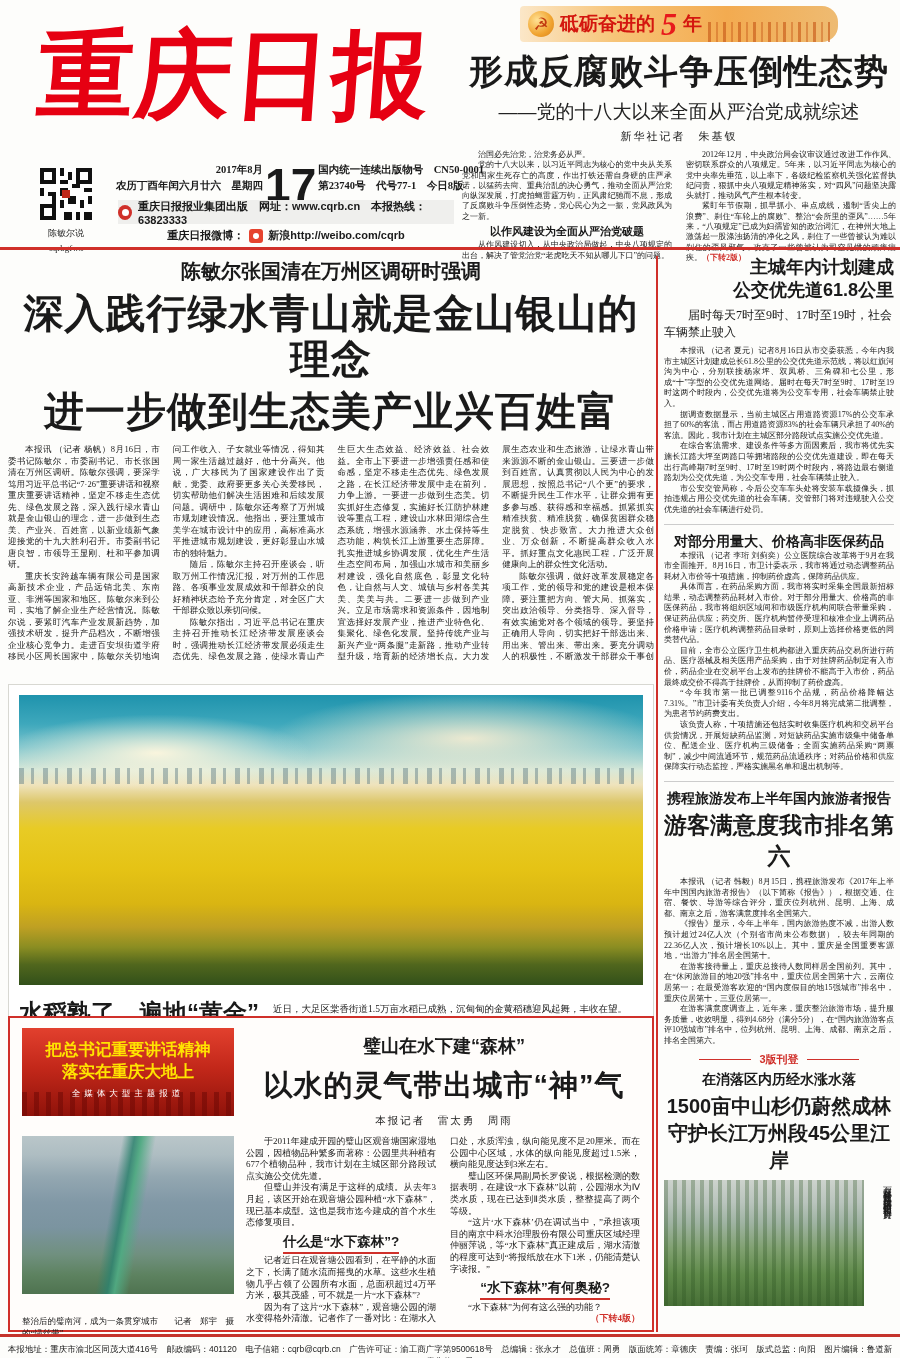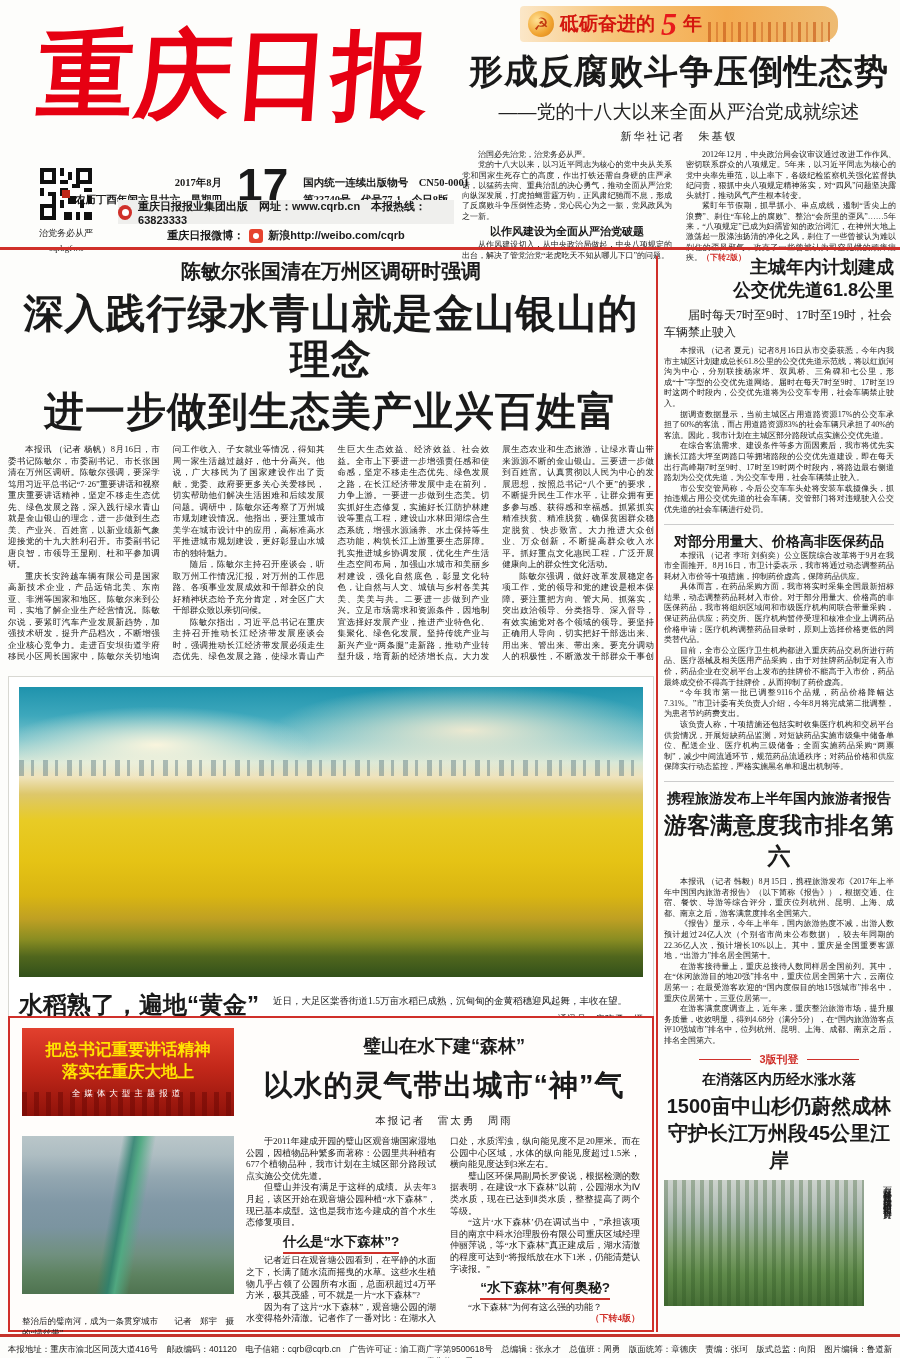--- a/index.html
+++ b/index.html
@@ -9,21 +9,21 @@
   .sans{font-family:"Liberation Sans",sans-serif;}
   .red{color:#d0302a;}
   .jc{text-align:justify;}
   p{margin:0;text-indent:2em;}
 
   
   .mast-title{left:14px;top:10px;width:440px;text-align:center;font-size:96px;line-height:1.35;
       font-weight:900;color:#e60012;font-family:"DejaVu Serif",serif;transform:skewX(-4deg);letter-spacing:2px;}
   .qr-wrap{left:20px;top:168px;width:92px;text-align:center;}
   .qr-wrap .lbl{font-size:9px;margin-top:3px;line-height:1.35;}
-  .date-block{left:104px;top:162px;width:336px;display:flex;align-items:flex-end;justify-content:center;gap:15px;}
+  .date-block{left:132px;top:162px;width:336px;display:flex;align-items:flex-start;justify-content:center;gap:2px;}
   .date-col{font-size:10.5px;font-weight:bold;line-height:1.55;white-space:nowrap;}
   .date-col.r{text-align:right;}
   .big-day{font-size:46px;font-weight:bold;font-family:"Liberation Sans",sans-serif;line-height:1;}
   .pub-bar{left:118px;top:200px;width:336px;height:24px;background:#efefed;display:flex;align-items:center;
       justify-content:center;gap:6px;font-size:11px;font-weight:bold;}
   .weibo-row{left:118px;top:228px;width:336px;display:flex;align-items:center;justify-content:center;gap:5px;
       font-size:11px;font-weight:bold;}
   .logo-dot{width:15px;height:15px;border-radius:50%;background:#d0302a;position:relative;display:inline-block;}
   .logo-dot::after{content:"";position:absolute;left:4px;top:4px;width:7px;height:7px;border-radius:50%;background:#fff;}
   .weibo-sq{width:14px;height:14px;border-radius:3px;background:#e6432e;position:relative;display:inline-block;}
@@ -52,21 +52,21 @@
   .rule-red{left:0;top:247px;width:900px;height:3px;background:#d0302a;}
   .vline{left:656px;top:256px;width:2px;height:1076px;background:#d0302a;}
 
   
   .main-left{left:8px;top:256px;width:646px;}
   .ms-kicker{text-align:center;font-size:20px;font-weight:bold;margin-top:2px;}
   .ms-h{font-size:40px;font-weight:900;text-align:center;line-height:1.16;letter-spacing:1px;margin-top:5px;}
   .ms-body{margin-top:10px;height:224px;column-count:4;column-gap:13px;column-fill:auto;
       font-size:8.5px;line-height:11.5px;overflow:hidden;}
 
-  .photo-box{margin-top:8px;border:1px solid #d8d8d2;padding:10px;background:#fff;}
+  .photo-box{margin-top:16px;border:1px solid #d8d8d2;padding:10px;background:#fff;}
   .photo-rice{height:290px;position:relative;
       background:
       radial-gradient(ellipse 220px 55px at 22% 20%,rgba(255,247,222,.95),rgba(255,247,222,0) 70%),
       radial-gradient(ellipse 280px 65px at 72% 15%,rgba(250,238,210,.9),rgba(250,238,210,0) 70%),
       linear-gradient(180deg,#1f93ad 0%,#3ea8bc 10%,#7cc4cd 18%,#d8e8d8 26%,#efe3bc 31%,#ddc76a 37%,#e8cb25 46%,#e5c315 60%,#d9b512 72%,#bfa023 80%,#8a8d22 87%,#50661d 93%,#32501a 100%);}
   .skyline{position:absolute;left:0;top:25%;width:100%;height:16px;opacity:.45;
       background:repeating-linear-gradient(90deg,#5a7882 0 5px,transparent 5px 12px,#5a7882 12px 15px,transparent 15px 24px);}
   .rice-cap{display:flex;align-items:flex-start;gap:14px;padding-top:12px;min-height:52px;}
   .rice-cap .title{font-size:24px;font-weight:900;white-space:nowrap;}
   .rice-cap .txt{font-size:9.5px;line-height:1.7;padding-top:4px;flex:1;}
@@ -128,21 +128,21 @@
 <div class="page">
 
   <div class="abs mast-title">重庆日报</div>
 
   <div class="abs qr-wrap">
     <svg width="52" height="52" viewBox="0 0 13 13">
       <rect width="13" height="13" fill="#fff"></rect>
       <path fill="#111" d="M0 0h4v4H0zM1 1v2h2V1zM9 0h4v4H9zM10 1v2h2V1zM0 9h4v4H0zM1 10v2h2v-2zM5 0h1v2H5zM7 1h1v2H7zM5 3h2v1H5zM8 4h2v1H8zM11 5h2v1h-2zM5 5h2v2H5zM0 5h1v2H0zM2 6h2v1H2zM3 7h1v2H3zM5 8h1v2H5zM7 7h2v2H7zM10 8h1v2h-1zM12 7h1v2h-1zM6 11h2v2H6zM9 11h1v2H9zM11 11h2v2h-2z"></path>
       <rect x="5.5" y="5.5" width="2" height="2" fill="#c0281a"></rect>
     </svg>
-    <div class="lbl">治党务必从严</div>
+    <div class="lbl">陈敏尔说</div>
     <div class="lbl">cqrbgfwx</div>
   </div>
 
   <div class="abs date-block">
     <div class="date-col r">
       <div>2017年8月</div>
       <div>农历丁酉年闰六月廿六　星期四</div>
     </div>
     <div class="big-day">17</div>
     <div class="date-col">

